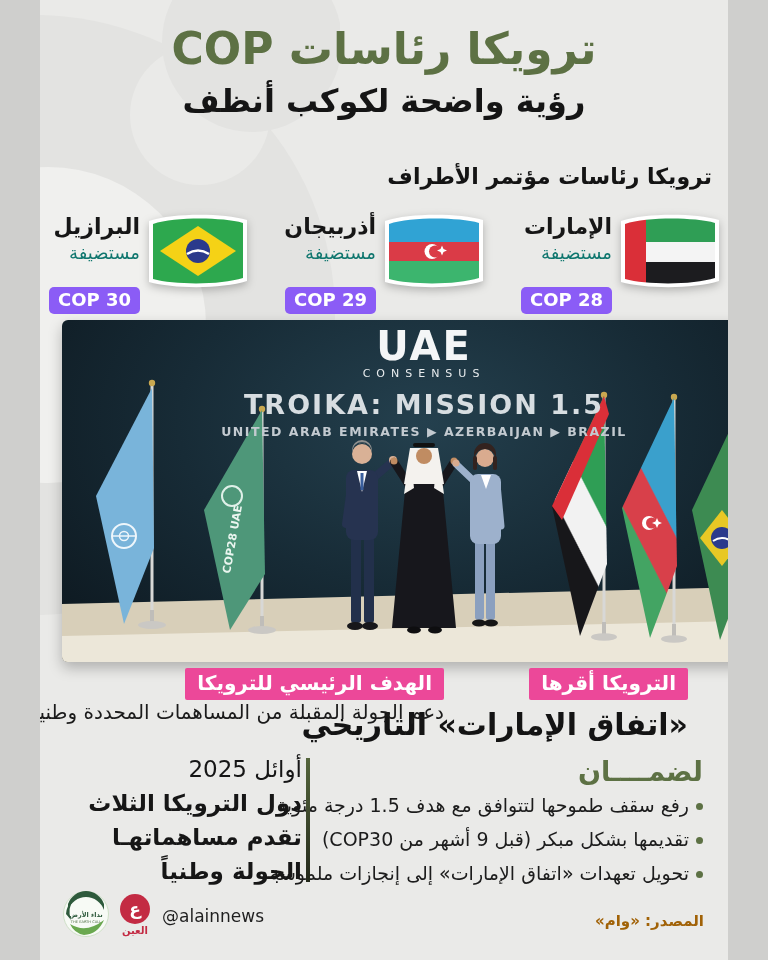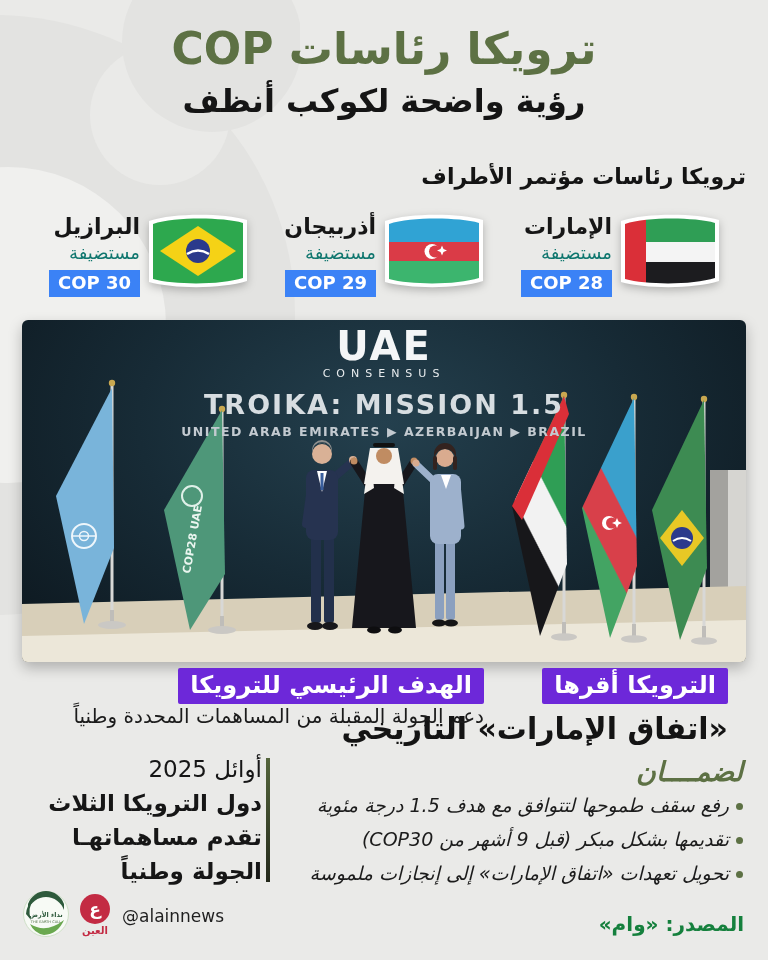--- a/index.html
+++ b/index.html
@@ -1,66 +1,66 @@
 <!DOCTYPE html>
 <html lang="ar"><head>
 <meta charset="utf-8">
 <style>
   html,body{margin:0;padding:0;background:#cfcfcd;}
-  .page{position:relative;width:768px;height:960px;margin:0 auto;background:#eaeae8;
+  .page{position:relative;width:688px;height:960px;margin:0 auto;background:#eaeae8;
         overflow:hidden;font-family:"DejaVu Sans",sans-serif;color:#161616;}
   .watermark{position:absolute;left:0;top:0;pointer-events:none;}
   .title1{position:absolute;top:24px;left:0;width:100%;text-align:center;direction:rtl;
           font-size:44px;font-weight:bold;color:#5d7144;line-height:1.15;}
   .title2{position:absolute;top:82px;left:0;width:100%;text-align:center;direction:rtl;
           font-size:32px;font-weight:bold;color:#151515;}
-  .section-title{position:absolute;top:164px;right:22px;direction:rtl;font-size:22px;
+  .section-title{position:absolute;top:164px;right:16px;direction:rtl;font-size:22px;
           font-weight:bold;color:#141414;}
   .cop-row{position:absolute;top:212px;left:0;width:100%;display:flex;justify-content:center;gap:32px;}
   .cop-block{display:flex;align-items:flex-start;}
   .cop-text{width:94px;direction:rtl;text-align:right;padding-top:2px;}
   .cop-country{font-size:22px;font-weight:bold;line-height:1.2;}
   .cop-role{font-size:18px;line-height:1.4;color:#0f766e;}
-  .cop-badge{display:inline-block;margin-top:4px;background:#3b82f6;color:#fff;
-          font-size:18px;font-weight:bold;padding:2px 9px 4px;border-radius:0;direction:ltr;}
+  .cop-badge{display:inline-block;margin-top:21px;background:#8b5cf6;color:#fff;
+          font-size:18px;font-weight:bold;padding:2px 9px 4px;border-radius:5px;direction:ltr;}
   .cop-flag{margin-left:6px;filter:drop-shadow(0 3px 4px rgba(0,0,0,.25));}
   .photo{position:absolute;left:22px;top:320px;width:724px;height:342px;border-radius:6px;
          overflow:hidden;background:radial-gradient(ellipse at 50% 30%,#24404e 0%,#172b36 48%,#0c161d 100%);
          box-shadow:0 6px 14px rgba(0,0,0,.25);}
   .photo svg{position:absolute;}
   .backdrop-texts{position:absolute;top:6px;left:0;width:100%;text-align:center;color:#fff;}
   .bt-uae{font-size:40px;font-weight:bold;letter-spacing:2px;line-height:1.0;color:#f4f6f7;}
   .bt-consensus{font-size:11px;letter-spacing:6px;color:#e8ecee;margin-top:1px;}
   .bt-troika{font-size:27px;font-weight:bold;letter-spacing:2px;color:#d7dde1;margin-top:9px;}
   .bt-sub{font-size:12.5px;font-weight:bold;letter-spacing:1.5px;color:#c3cad0;margin-top:4px;}
-  .block-badge{display:inline-block;background:#6d28d9;color:#fff;font-weight:bold;
-         font-size:24px;padding:3px 12px 5px;border-radius:2px;}
+  .block-badge{display:inline-block;background:#ec4899;color:#fff;font-weight:bold;
+         font-size:20px;padding:3px 12px 5px;border-radius:2px;}
   .approved{position:absolute;top:668px;right:40px;direction:rtl;text-align:right;}
   .approved-text{font-size:30px;font-weight:bold;margin-top:7px;color:#141414;}
   .goal{position:absolute;top:668px;right:284px;direction:rtl;text-align:right;white-space:nowrap;}
   .goal-text{font-size:20px;color:#1b1b1b;}
-  .ensure{position:absolute;top:756px;right:25px;direction:rtl;text-align:right;font-style:italic;}
+  .ensure{position:absolute;top:756px;right:25px;direction:rtl;text-align:right;}
   .ensure-heading{font-size:27px;font-weight:bold;color:#5d7144;}
   .ensure ul{list-style:none;margin:1px 0 0;padding:0;}
   .ensure li{font-size:19px;line-height:34px;color:#1c1c1c;white-space:nowrap;}
   .dot{display:inline-block;width:7px;height:7px;border-radius:50%;background:#5d7144;
        margin-left:7px;vertical-align:2px;}
   .timeline{position:absolute;top:752px;left:40px;width:222px;direction:rtl;text-align:right;
        padding-left:0;}
   .tl-line{font-size:23px;line-height:34px;color:#161616;}
   .tl-bold{font-weight:bold;}
   .vline{position:absolute;left:266px;top:758px;width:4px;height:124px;
        background:linear-gradient(#55663c,#23281a);}
   .earth-logo{position:absolute;left:22px;top:890px;}
   .alain-logo{position:absolute;left:78px;top:894px;width:34px;text-align:center;}
   .alain-mark{width:30px;height:30px;border-radius:50%;background:#c32b43;color:#fff;
        font-size:17px;font-weight:bold;line-height:30px;text-align:center;margin:0 auto;}
   .alain-label{font-size:10px;font-weight:bold;color:#c32b43;margin-top:1px;}
   .handle{position:absolute;left:122px;top:906px;font-size:17px;color:#1f1f1f;direction:ltr;}
-  .source{position:absolute;right:24px;top:912px;direction:rtl;font-size:20px;font-weight:bold;color:#15803d;}
+  .source{position:absolute;right:24px;top:912px;direction:rtl;font-size:15px;font-weight:bold;color:#a16207;}
 </style>
 </head>
 <body>
 
 <div class="page">
 
   <svg class="watermark" width="300" height="620" viewBox="0 0 300 620">
     <circle cx="-5" cy="315" r="300" fill="#e3e3e1"></circle>
     <circle cx="8" cy="325" r="158" fill="#f0f0ee"></circle>
     <circle cx="160" cy="115" r="70" fill="#eaeae8"></circle>

